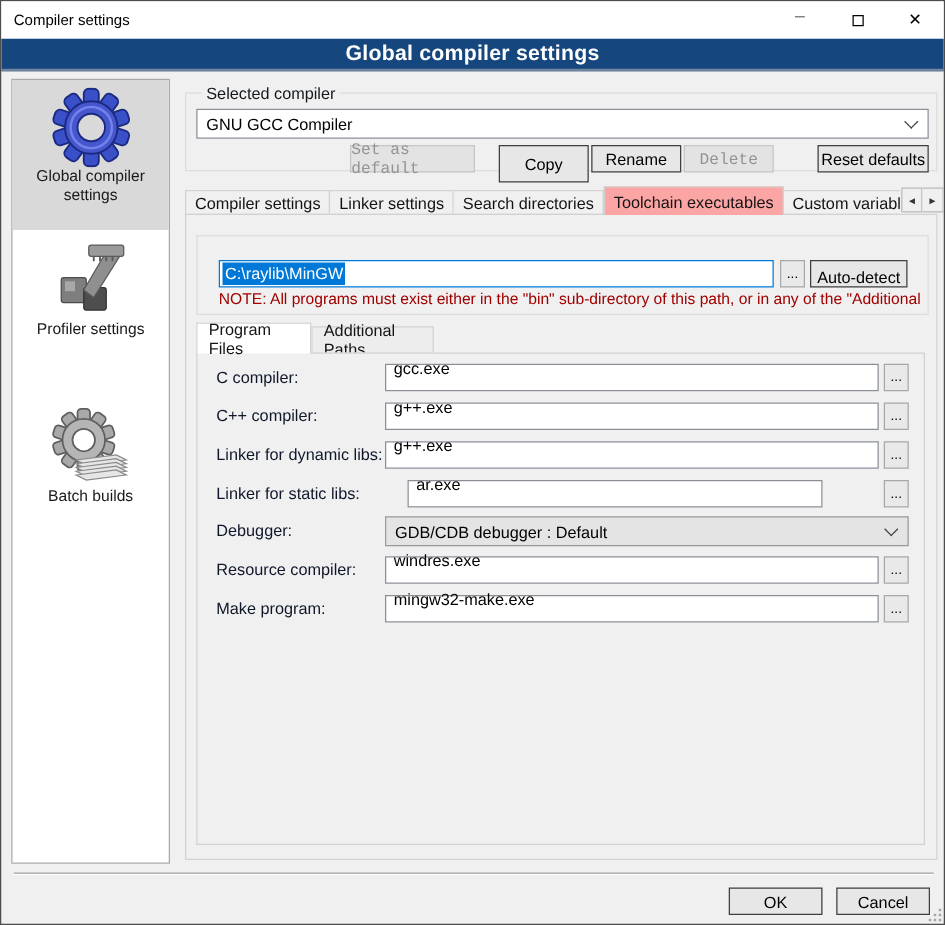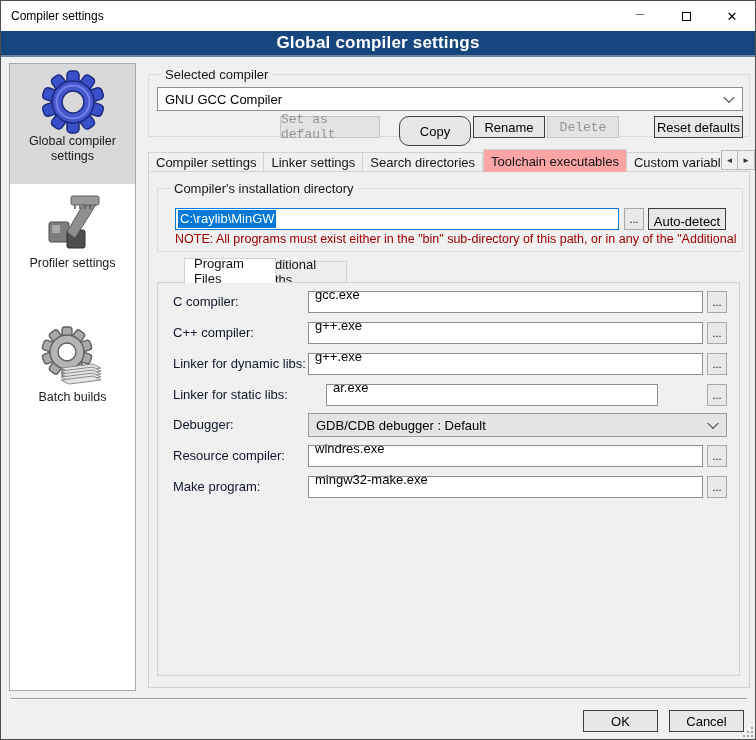--- a/index.html
+++ b/index.html
@@ -173,21 +173,21 @@
 
   <div class="groupbox" style="left:147px;top:73px;width:602px;height:63px;">
     <span class="legend">Selected compiler</span>
     <div class="combo" style="left:8px;top:12px;width:586px;height:24px;">
       <span>GNU GCC Compiler</span>
       <span class="chev"></span>
     </div>
     <div class="btn disabled" style="left:131px;top:41px;width:100px;height:22px;">
       <span>Set as default</span>
     </div>
-    <div class="btn" style="left:250px;top:41px;width:72px;height:30px;border-radius:10px;">
+    <div class="btn" style="left:250px;top:41px;width:72px;height:30px;">
       <span>Copy</span>
     </div>
     <div class="btn" style="left:324px;top:41px;width:72px;height:22px;">
       <span>Rename</span>
     </div>
     <div class="btn disabled" style="left:398px;top:41px;width:72px;height:22px;">
       <span>Delete</span>
     </div>
     <div class="btn" style="left:505px;top:41px;width:89px;height:22px;">
       <span>Reset defaults</span>
@@ -217,34 +217,33 @@
         <span>◄</span>
       </div>
     <div class="arrow-btn">
         <span>►</span>
       </div>
   </div>
 
   <div class="tabpage">
 
     <div class="groupbox" style="left:8px;top:16px;width:586px;height:64px;">
-      <span class="legend">Compiler's installation directory</span>
       <div class="dirfield" style="left:17px;top:19px;width:444px;height:22px;">
         <span class="sel">C:\raylib\MinGW</span>
       </div>
       <div class="btn browse" style="left:466px;top:19px;width:20px;height:22px;">
         <span>...</span>
       </div>
       <div class="btn" style="left:490px;top:19px;width:78px;height:22px;align-items:flex-end;">
         <span>Auto-detect</span>
       </div>
       <div class="note" style="left:17px;top:43px;width:562px;height:15px;">NOTE: All programs must exist either in the "bin" sub-directory of this path, or in any of the "Additional</div>
     </div>
 
-    <div class="subtab active" style="left:8px;top:86px;width:92px;height:25px;margin-left:27px;">
+    <div class="subtab active" style="left:8px;top:86px;width:92px;height:25px;">
       <span>Program Files</span>
     </div>
     <div class="subtab" style="left:100px;top:89px;width:98px;height:22px;">
       <span>Additional Paths</span>
     </div>
 
     <div class="subpanel" style="left:8px;top:110px;width:583px;height:394px;">
 
       <span class="flabel" style="left:15px;top:11px;">C compiler:</span>
       <div class="txtfield" style="left:150px;top:8px;width:395px;height:22px;">

